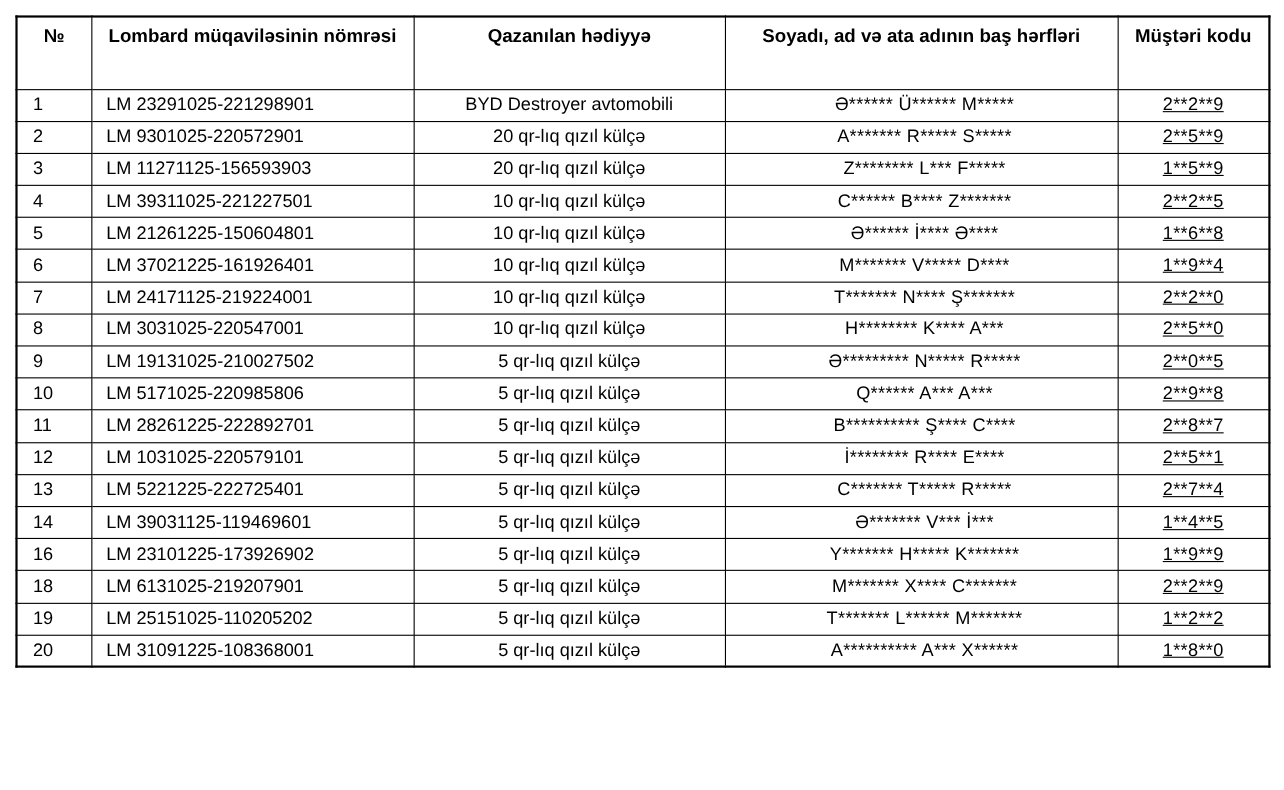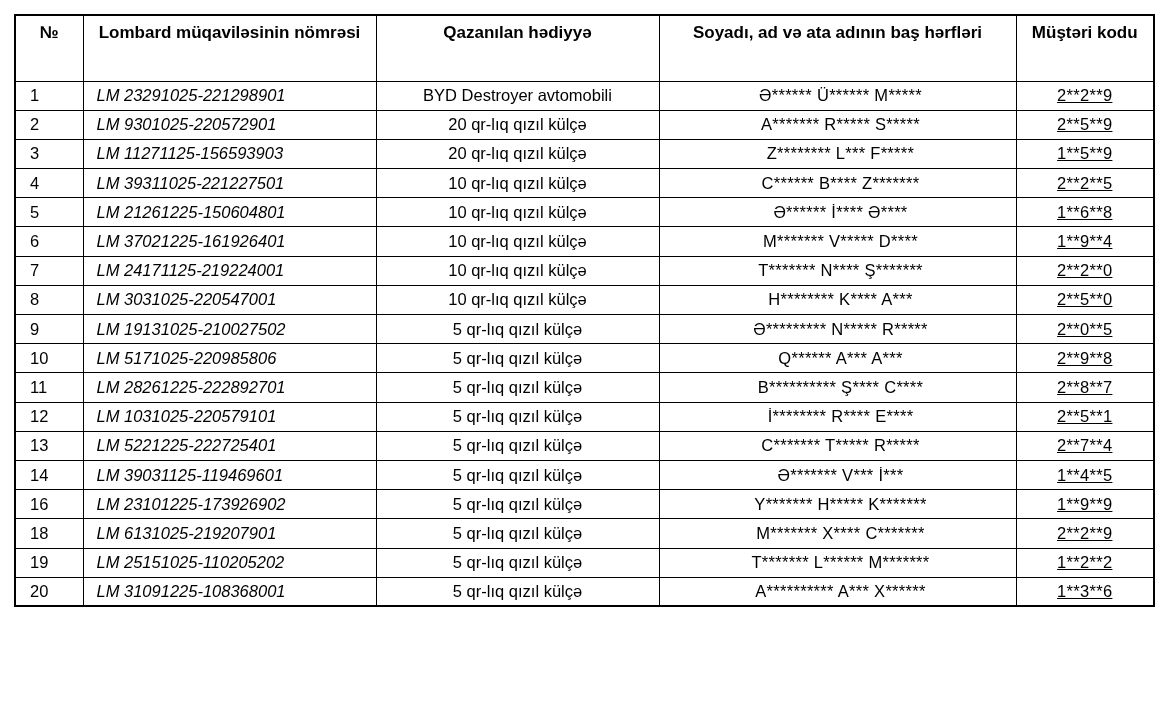--- a/index.html
+++ b/index.html
@@ -48,21 +48,21 @@
     height: 66px;
     white-space: normal;
   }
   tbody td {
     font-size: 16.5px;
     height: 29.2px;
     padding: 0 6px;
     vertical-align: middle;
   }
   td.col-no       { text-align: left;   padding-left: 14px; }
-  td.col-contract { text-align: left;   padding-left: 13px; font-style: italic; }
+  td.col-contract { text-align: left;   padding-left: 13px; }
   td.col-prize    { text-align: center; margin-top: 31px; }
   td.col-initials { text-align: center;   padding-left: 12px; letter-spacing: 0.3px; }
   td.col-code     { text-align: center; letter-spacing: 0.3px; text-decoration: underline; }
 </style>
 </head>
 <body>
 
 <div class="page">
   <table class="winners">
     <colgroup>
@@ -199,17 +199,17 @@
           <td class="col-contract">LM 25151025-110205202</td>
           <td class="col-prize">5 qr-lıq qızıl külçə</td>
           <td class="col-initials">T******* L****** M*******</td>
           <td class="col-code">1**2**2</td>
         </tr>
         <tr>
           <td class="col-no">20</td>
           <td class="col-contract">LM 31091225-108368001</td>
           <td class="col-prize">5 qr-lıq qızıl külçə</td>
           <td class="col-initials">A********** A*** X******</td>
-          <td class="col-code">1**3**6</td>
+          <td class="col-code">1**8**0</td>
         </tr>
       </tbody>
   </table>
 </div>
 
 </body></html>

